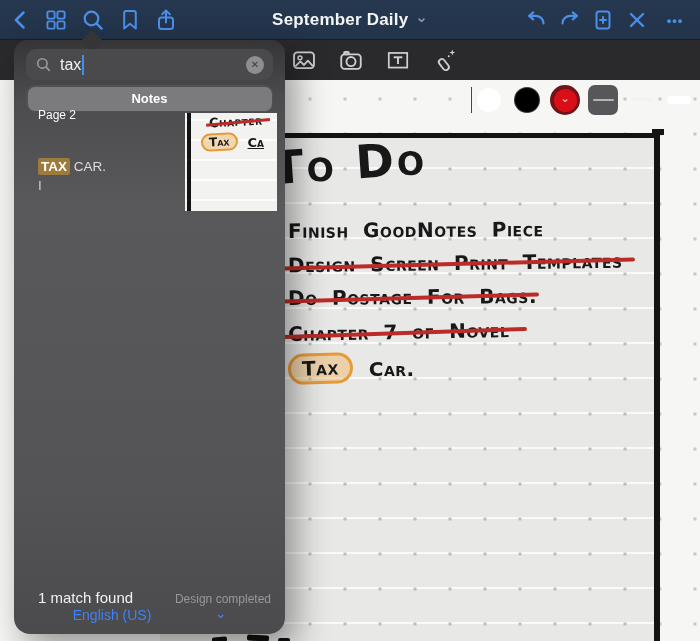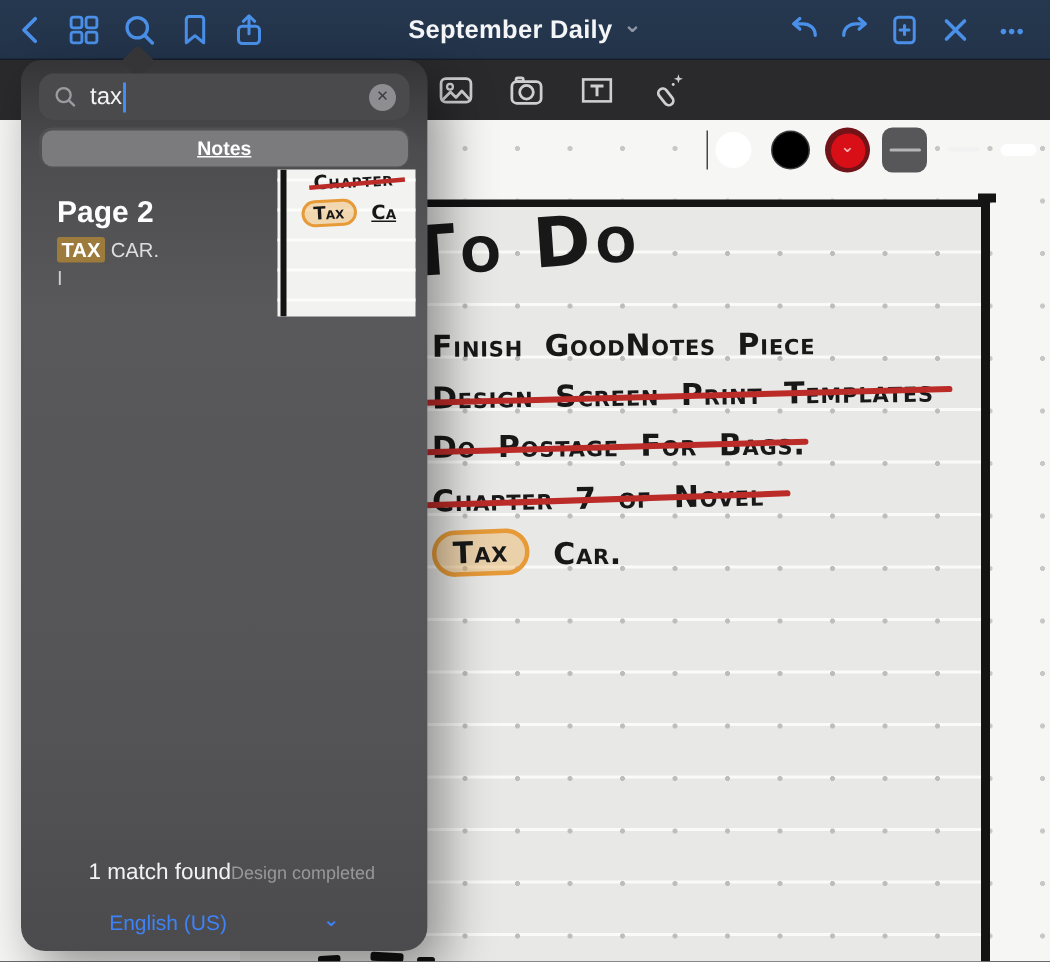--- a/index.html
+++ b/index.html
@@ -78,38 +78,38 @@
   .search-field { position:absolute; left:12px; top:9px; width:247px; height:31px; background:#4a4a4d;
     border-radius:10px; display:flex; align-items:center; padding:0 9px; cursor:text; }
   .search-field .mag { width:17px; height:17px; margin-right:8px; flex:0 0 auto; }
   .search-field .qtext { color:#f3f3f4; font-size:16px; }
   .caret { width:2px; height:20px; background:#3f8ef5; margin-left:1px; }
   .clear-btn { margin-left:auto; width:18px; height:18px; border-radius:50%; background:#8d8d92;
     color:#3b3b3e; font-size:10px; font-weight:700; display:flex; align-items:center; justify-content:center; cursor:pointer; }
   .segmented { position:absolute; left:12px; top:45px; width:247px; height:27px; background:#515153;
     border-radius:9px; display:flex; padding:1.5px; }
   .segment { flex:1; display:flex; align-items:center; justify-content:center; color:#fff;
-    font-size:13px; border-radius:7px; cursor:pointer;text-decoration:underline; }
+    font-size:13px; border-radius:7px; cursor:pointer; }
   .segment.sel { background:#7b7b7d; font-weight:700; }
-  .result-page-label { position:absolute; left:24px; top:91px; color:#fdfdfd; font-size:20px; font-weight:700; }
+  .result-page-label { position:absolute; left:24px; top:68px; color:#fdfdfd; font-size:12px; font-weight:400; }
   .thumb { position:absolute; left:171px; top:73px; width:92px; height:98px; background:#f2f2f1;
     background-image:linear-gradient(180deg,transparent 0,transparent 18px,#fcfcfb 18px,#fcfcfb 20px);
     background-size:100% 20px; background-position:0 8px; cursor:pointer; overflow:hidden; }
   .thumb::before { content:""; position:absolute; left:2px; top:0; width:4px; height:98px; background:#141414; }
   .thumb .t-line1 { position:absolute; left:24px; top:1px; font-size:13px; letter-spacing:.5px; transform:rotate(-3deg); }
   .thumb .t-line1 i { position:absolute; left:-3px; right:-8px; top:48%; height:2.5px; background:#bb2b28; transform:rotate(-2deg); }
   .thumb .t-row2 { position:absolute; left:16px; top:20px; display:flex; align-items:center; gap:10px; }
   .thumb .t-pill { font-size:12px; border:2.5px solid #e69a38; background:rgba(240,170,70,.38);
     border-radius:10px; padding:0 6px; transform:rotate(-3deg); }
   .thumb .t-after { font-size:13px;text-decoration:underline; }
   .snippet { position:absolute; left:24px; top:119px; font-size:13.5px; color:#dddddf; cursor:pointer; }
   .snip-hl { background:#9c7b3d; color:#fff; font-weight:700; padding:1px 3px; border-radius:2px; }
   .snip-line2 { margin-top:4px; color:#cfcfd2; }
-  .panel-footer { position:absolute; left:0; bottom:44px; width:100%; padding:0 14px 0 24px;
-    display:flex; justify-content:center; align-items:baseline;margin-top:12px; }
+  .panel-footer { position:absolute; left:0; bottom:28px; width:100%; padding:0 14px 0 24px;
+    display:flex; justify-content:space-between; align-items:baseline;margin-top:12px; }
   .match-count { color:#f2f2f3; font-size:15px; }
   .search-status { color:#98989c; font-size:12px; }
   .lang-bar { position:absolute; left:0; bottom:6px; width:100%; height:26px; display:flex;
     align-items:center; justify-content:center; gap:64px; cursor:pointer; }
   .lang-bar .lang { color:#3e82f7; font-size:14px; }
   .lang-bar .chev { color:#3e82f7; font-size:13px; font-weight:700; transform:translateY(-2px); }
 </style>
 </head>
 <body>
 

